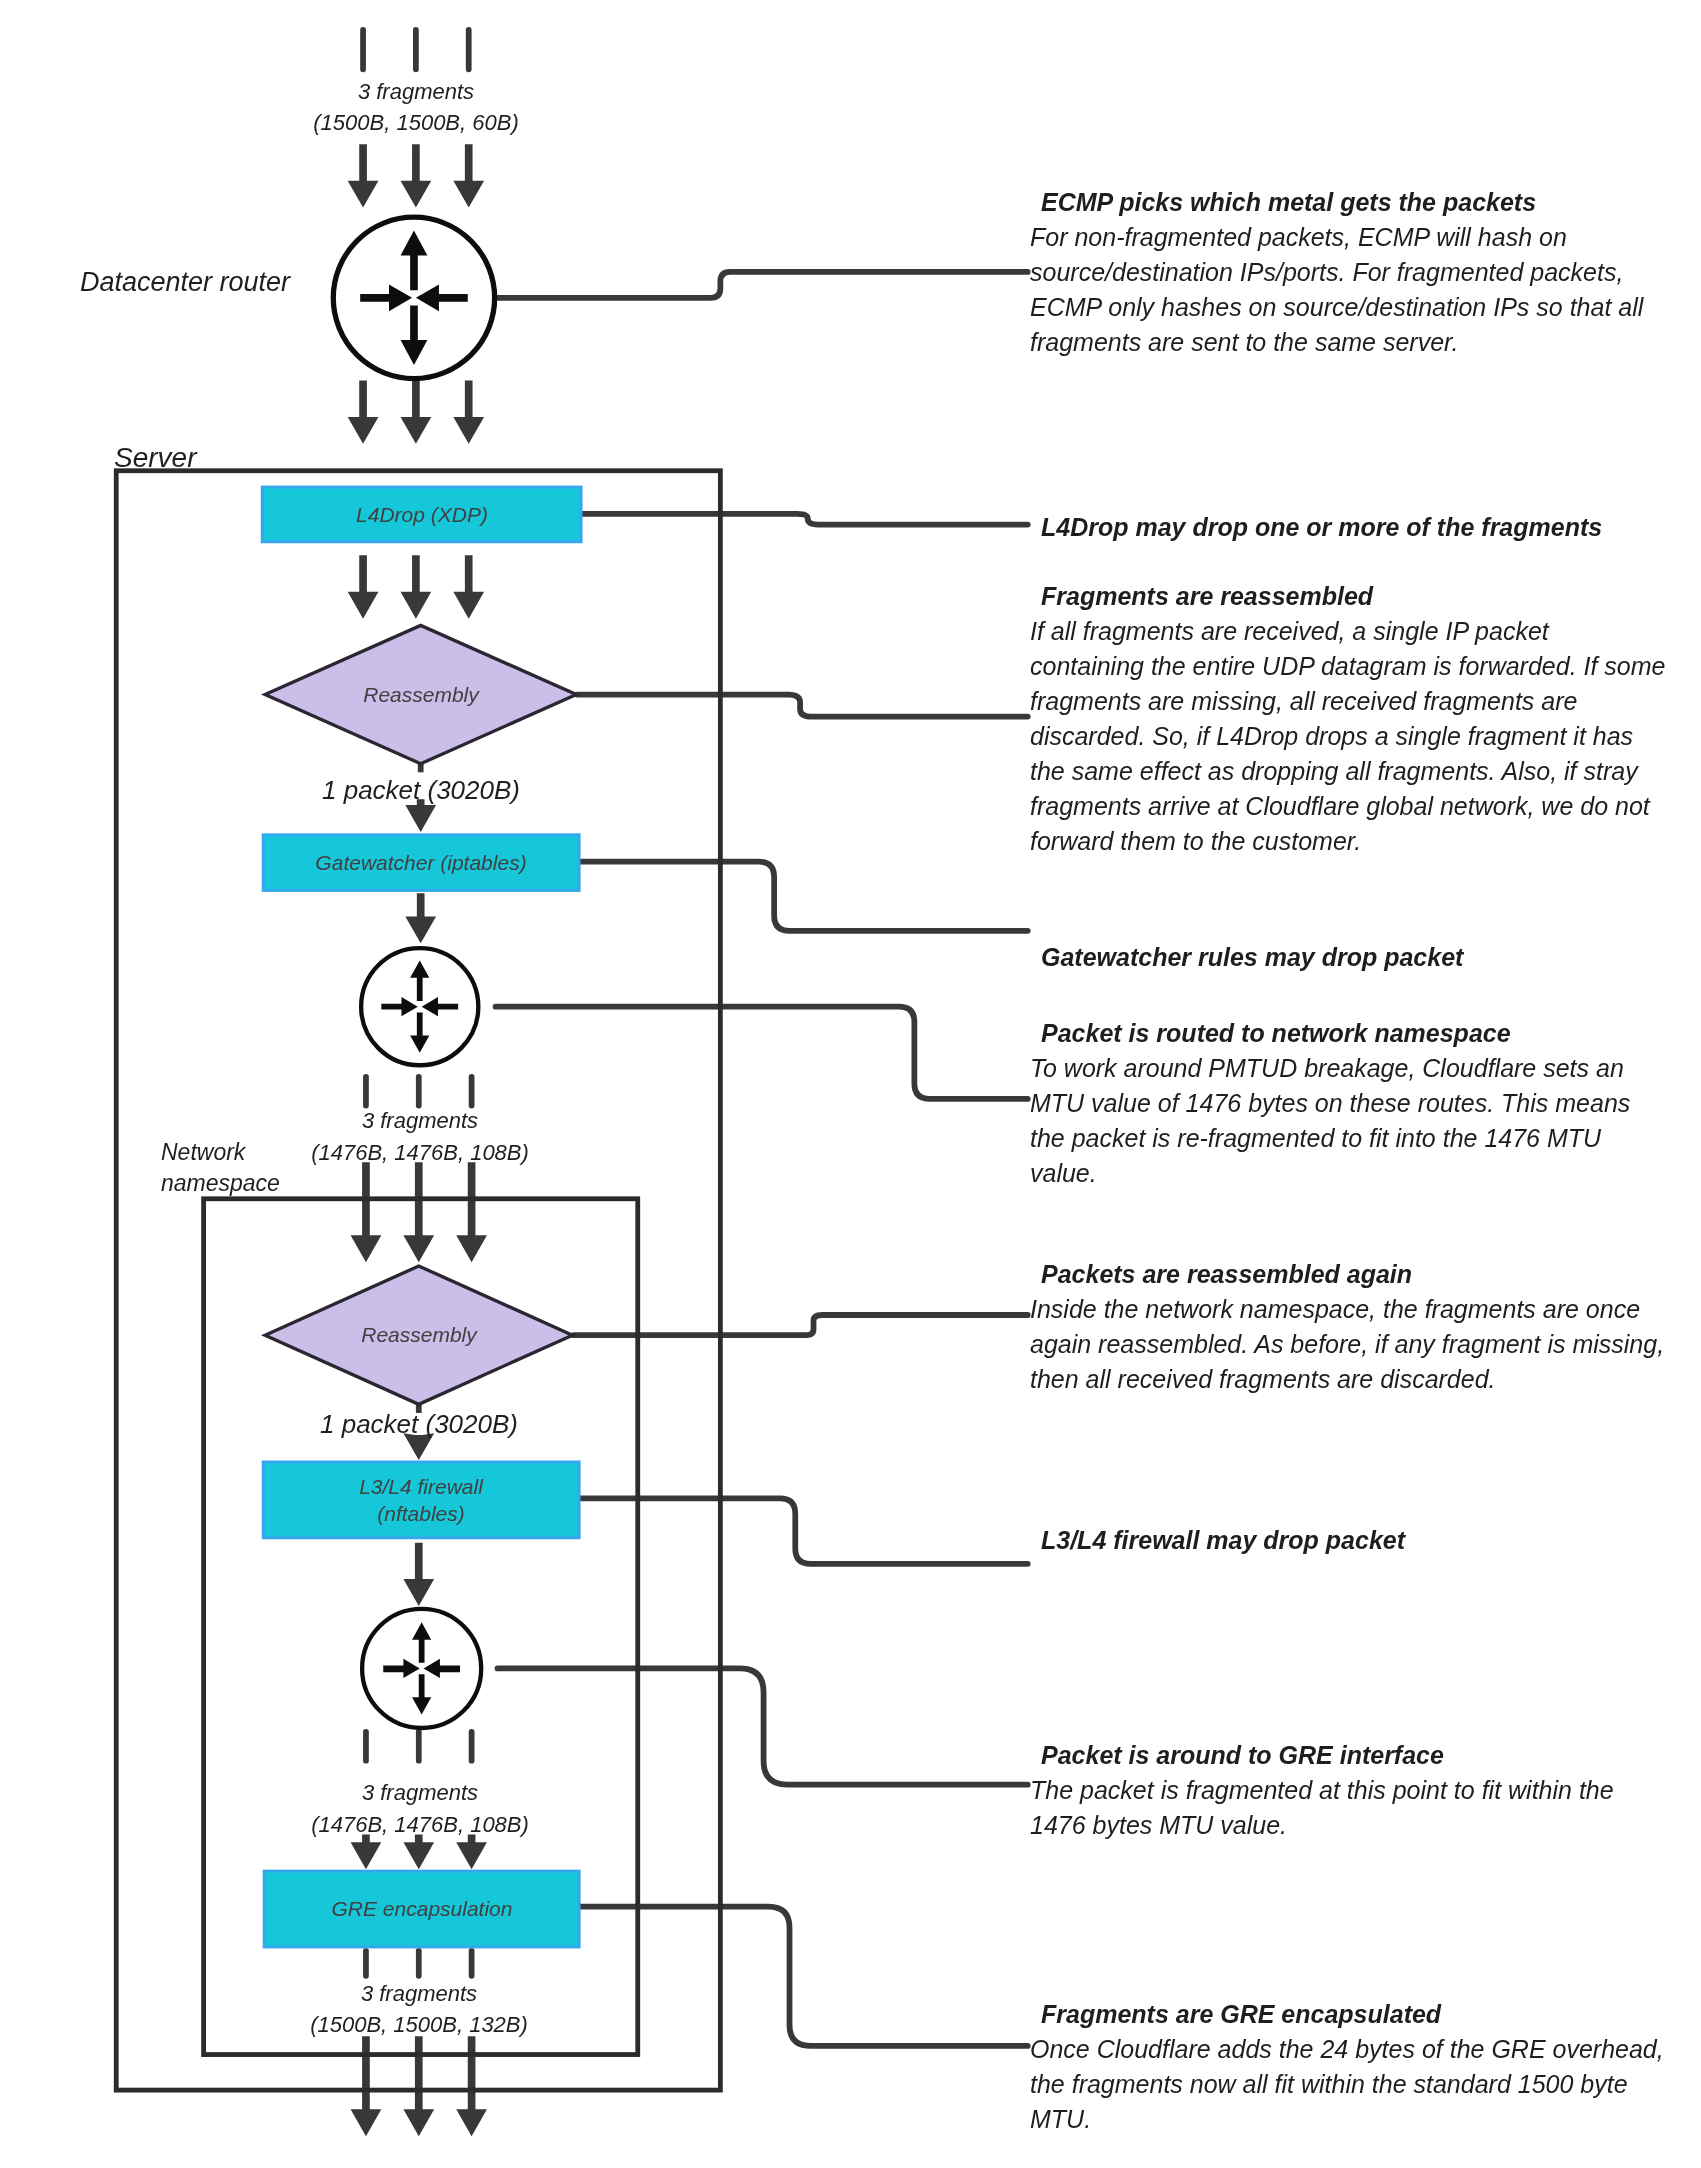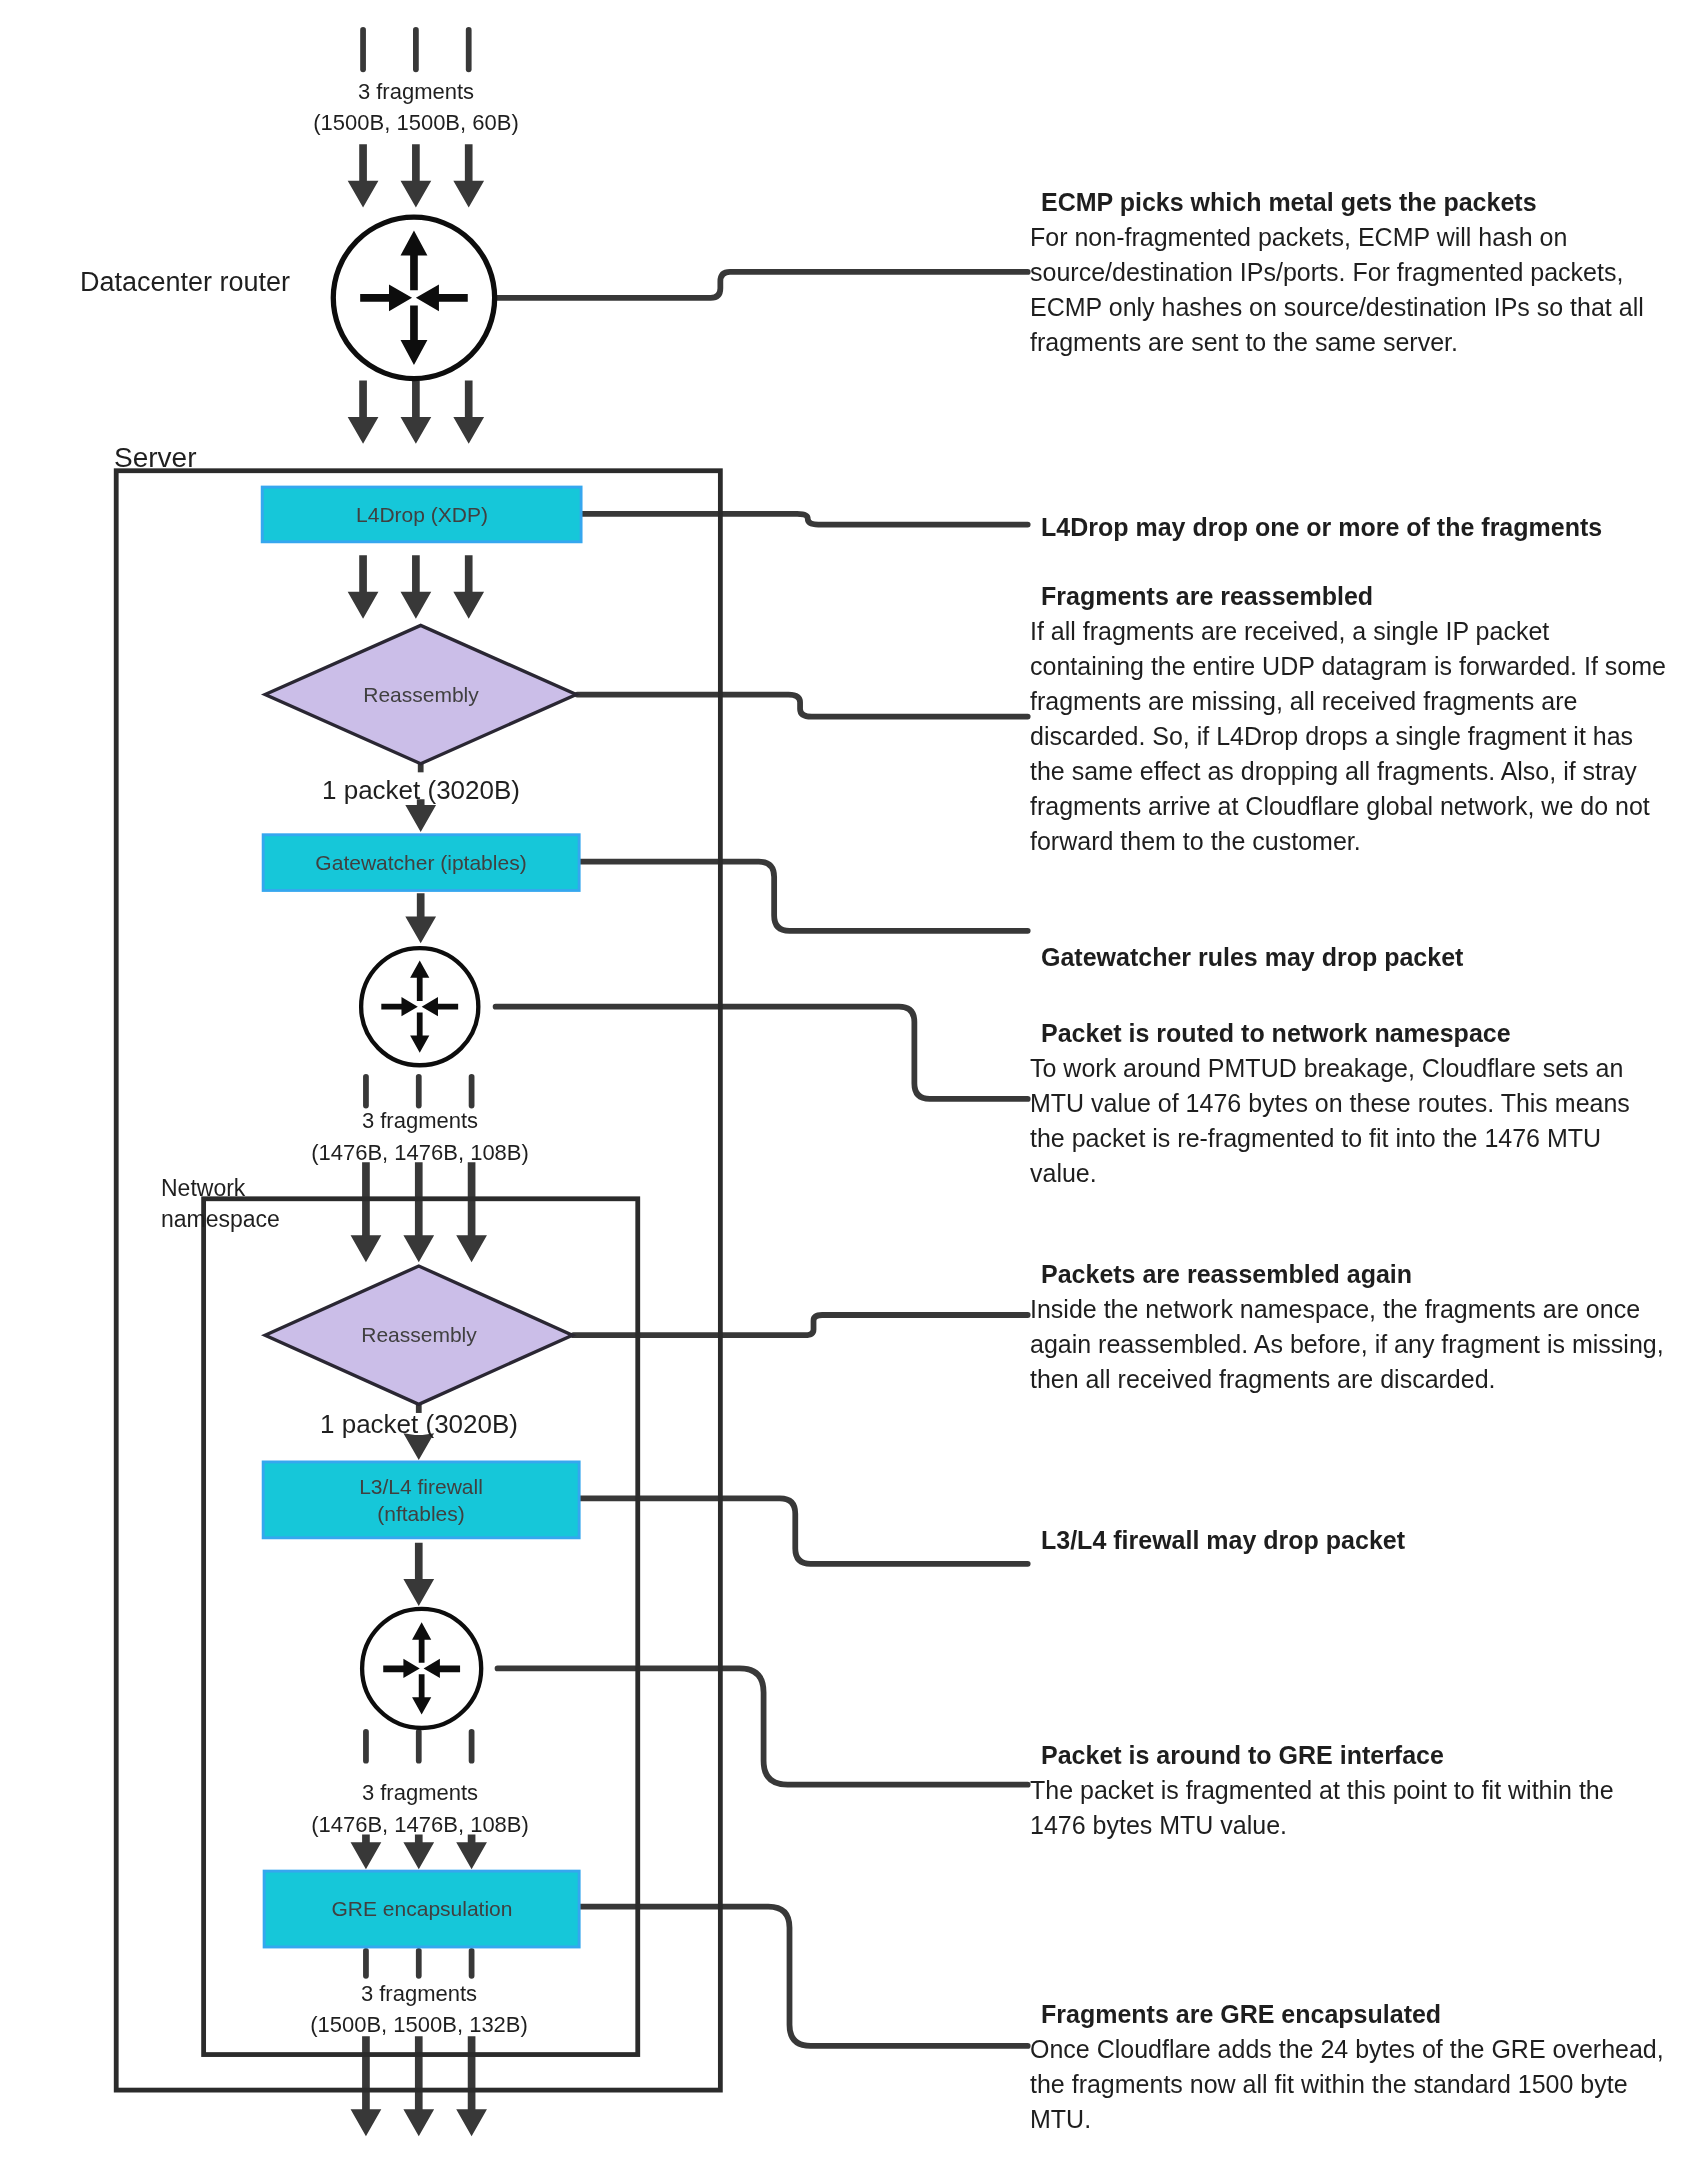--- a/index.html
+++ b/index.html
@@ -4,31 +4,32 @@
 <title>Diagram</title>
 <style>
   html,body { margin:0; padding:0; background:#ffffff; }
   .canvas {
     position:relative;
     width:1701px; height:2168px;
     background:#ffffff;
     font-family:"Liberation Sans","DejaVu Sans",sans-serif;
     color:#1f1f1f;
     overflow:hidden;
+    font-style:italic;
   }
   svg.layer { position:absolute; left:0; top:0; }
   .t { position:absolute; transform:translate(-50%,-50%); white-space:nowrap; color:#1f1f1f; }
   .small  { font-size:22px; }
   .node-label { font-size:21px; color:#404040; }
   .packet { font-size:26px; }
   .zone-label { position:absolute; font-size:28px; color:#1f1f1f;margin-top:8px; }
   .dc-label { position:absolute; left:77px; top:264px; width:216px; text-align:center;
               font-size:27px; line-height:36px; }
   .ns-label { position:absolute; left:161px; top:1137px; width:163px;
-              font-size:23px; line-height:31px;margin-top:36px; }
+              font-size:23px; line-height:31px; }
   .fw { transform:translate(-50%,-50%); text-align:center; line-height:27px; }
   .note { position:absolute; left:1030px; width:639px; font-size:25px; line-height:35px; color:#1e1e1e; }
   .note .ti { font-weight:700;margin-left:11px; }
   .note .bo { font-weight:400; }
 </style>
 </head>
 <body>
 
 <div class="canvas">
 

